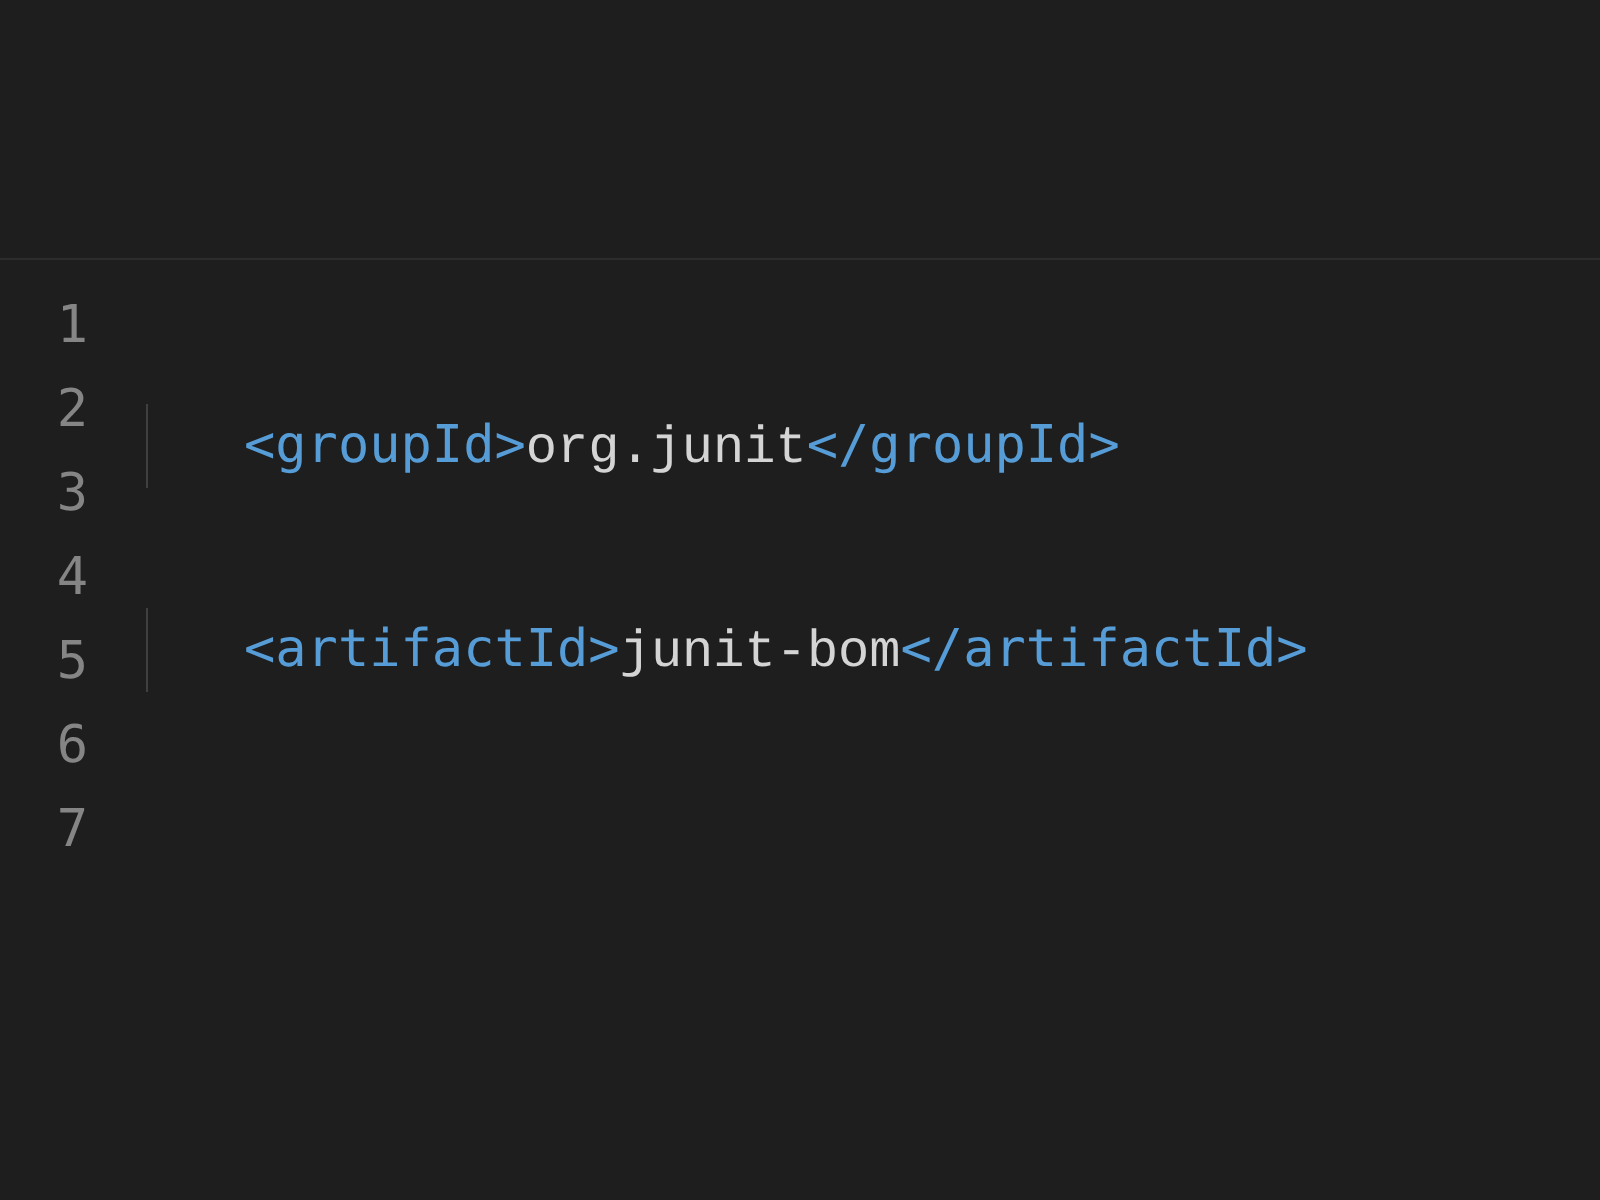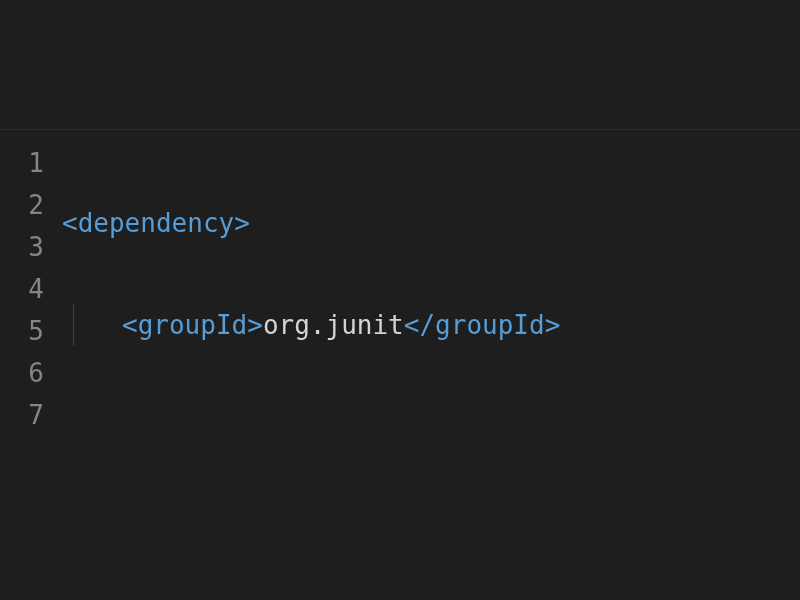--- a/index.html
+++ b/index.html
@@ -48,37 +48,37 @@
     }
     .guide {
       position: absolute;
       left: 11px;
       top: 0;
       bottom: 0;
       width: 1px;
       background: #404040;
     }
     .tag { color: #569cd6; }
-    .txt { color: #d4d4d4; }
+    .txt { color: #d4d4d4; font-family: Liberation Mono, monospace; }
     .indent { display: inline-block; width: 60px; }
   </style>
 </head>
 <body>
 
 <div class="top-spacer"></div>
 <div class="editor">
   <div class="gutter">
     <div class="ln">1</div>
     <div class="ln">2</div>
     <div class="ln">3</div>
     <div class="ln">4</div>
     <div class="ln">5</div>
     <div class="ln">6</div>
     <div class="ln">7</div>
   </div>
   <div class="code">
-    <div class="row"><span class="tag">&lt;dependency&gt;</span></div>
     <div class="row"><span class="guide"></span><span class="indent"></span><span class="tag">&lt;groupId&gt;</span><span class="txt">org.junit</span><span class="tag">&lt;/groupId&gt;</span></div>
+    <div class="row"><span class="guide"></span><span class="indent"></span><span class="tag">&lt;artifactId&gt;</span><span class="txt">junit-bom</span><span class="tag">&lt;/artifactId&gt;</span></div>
     
     
     
   </div>
 </div>
 
 </body></html>

